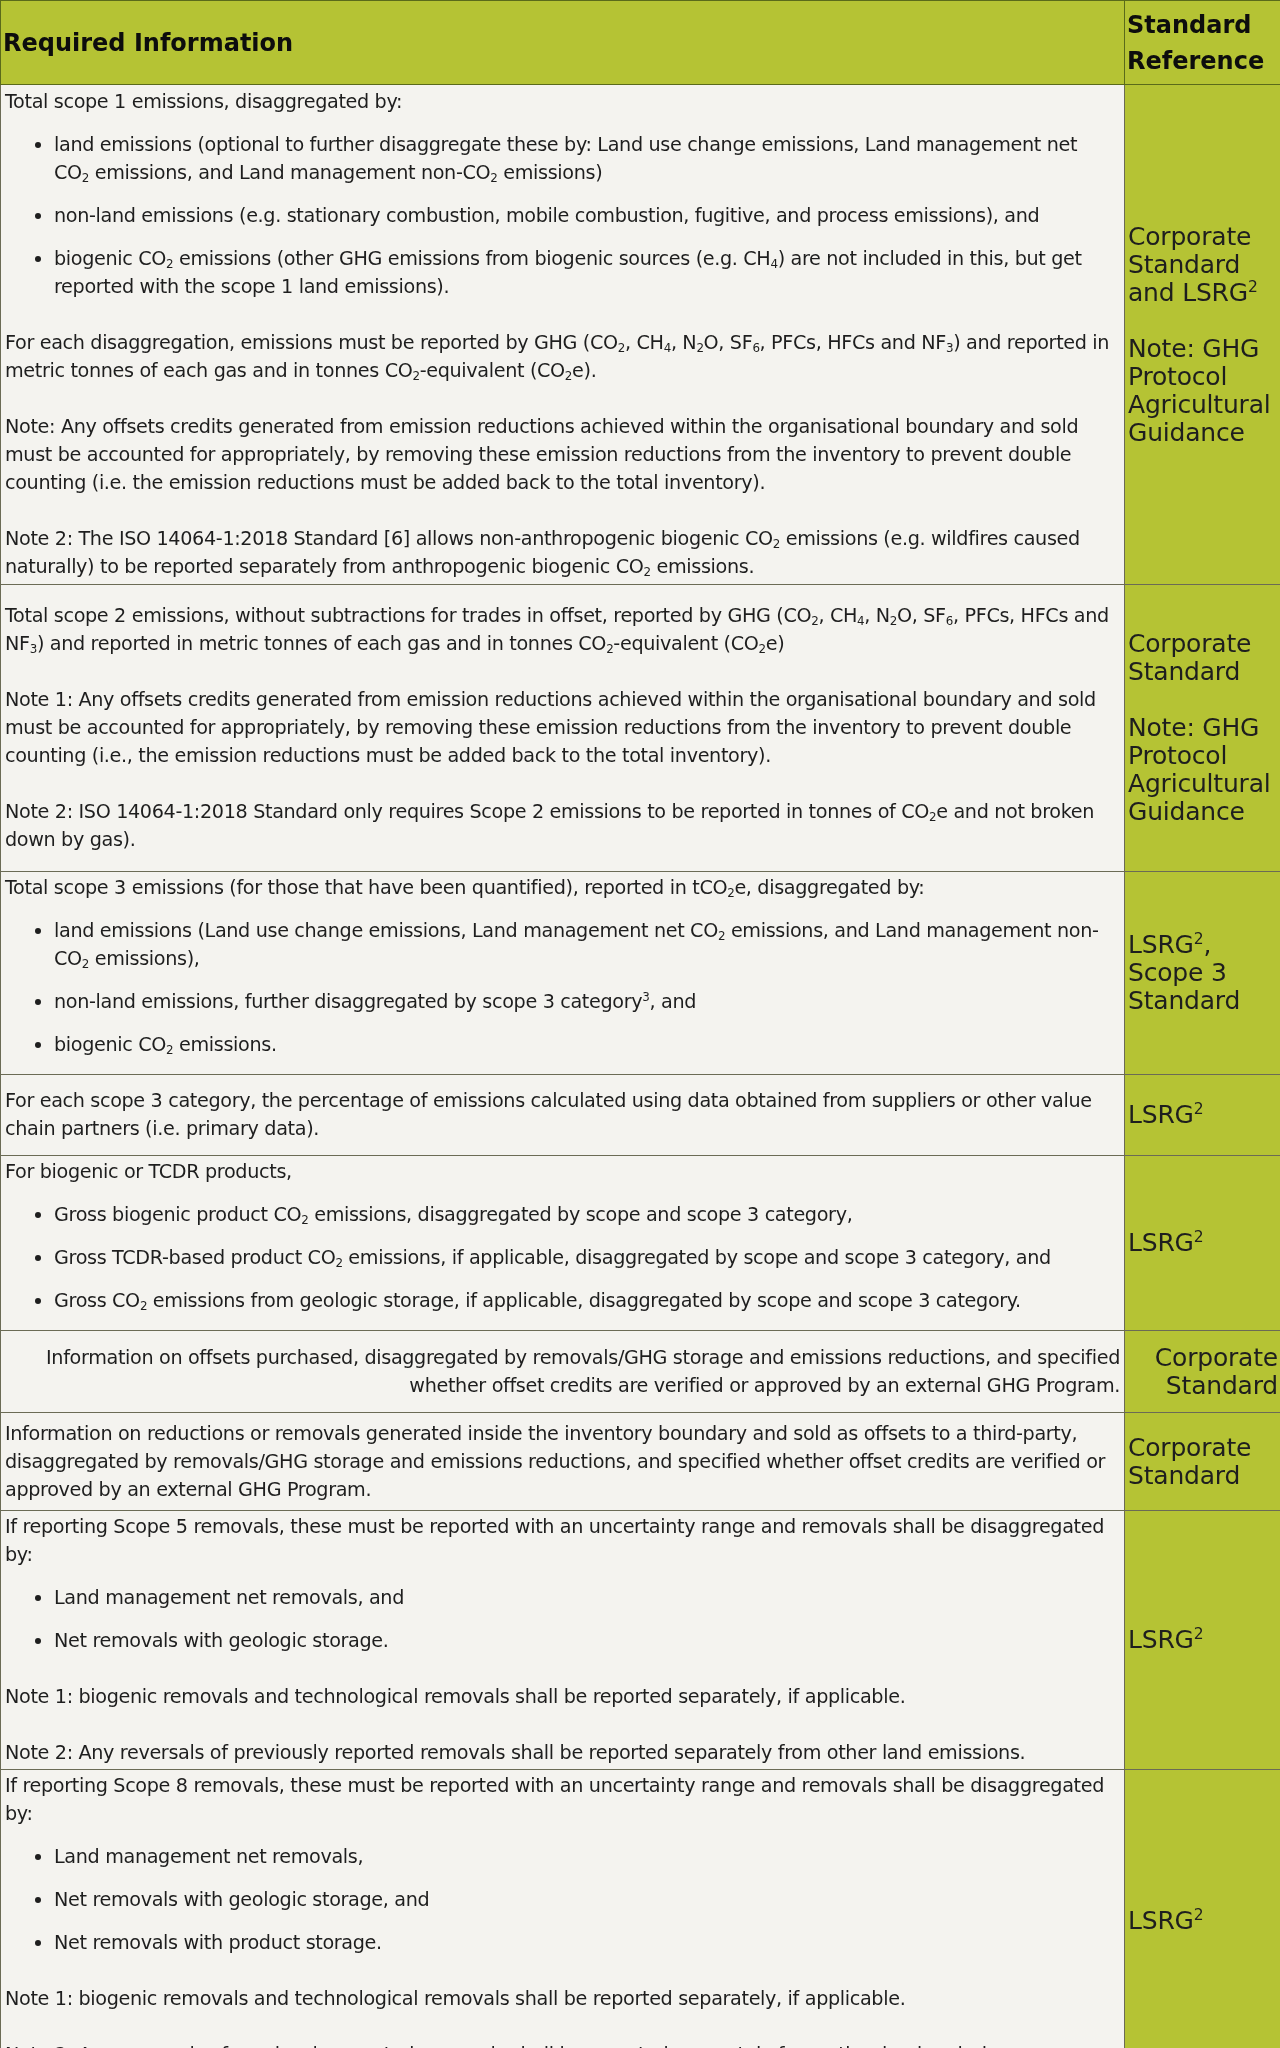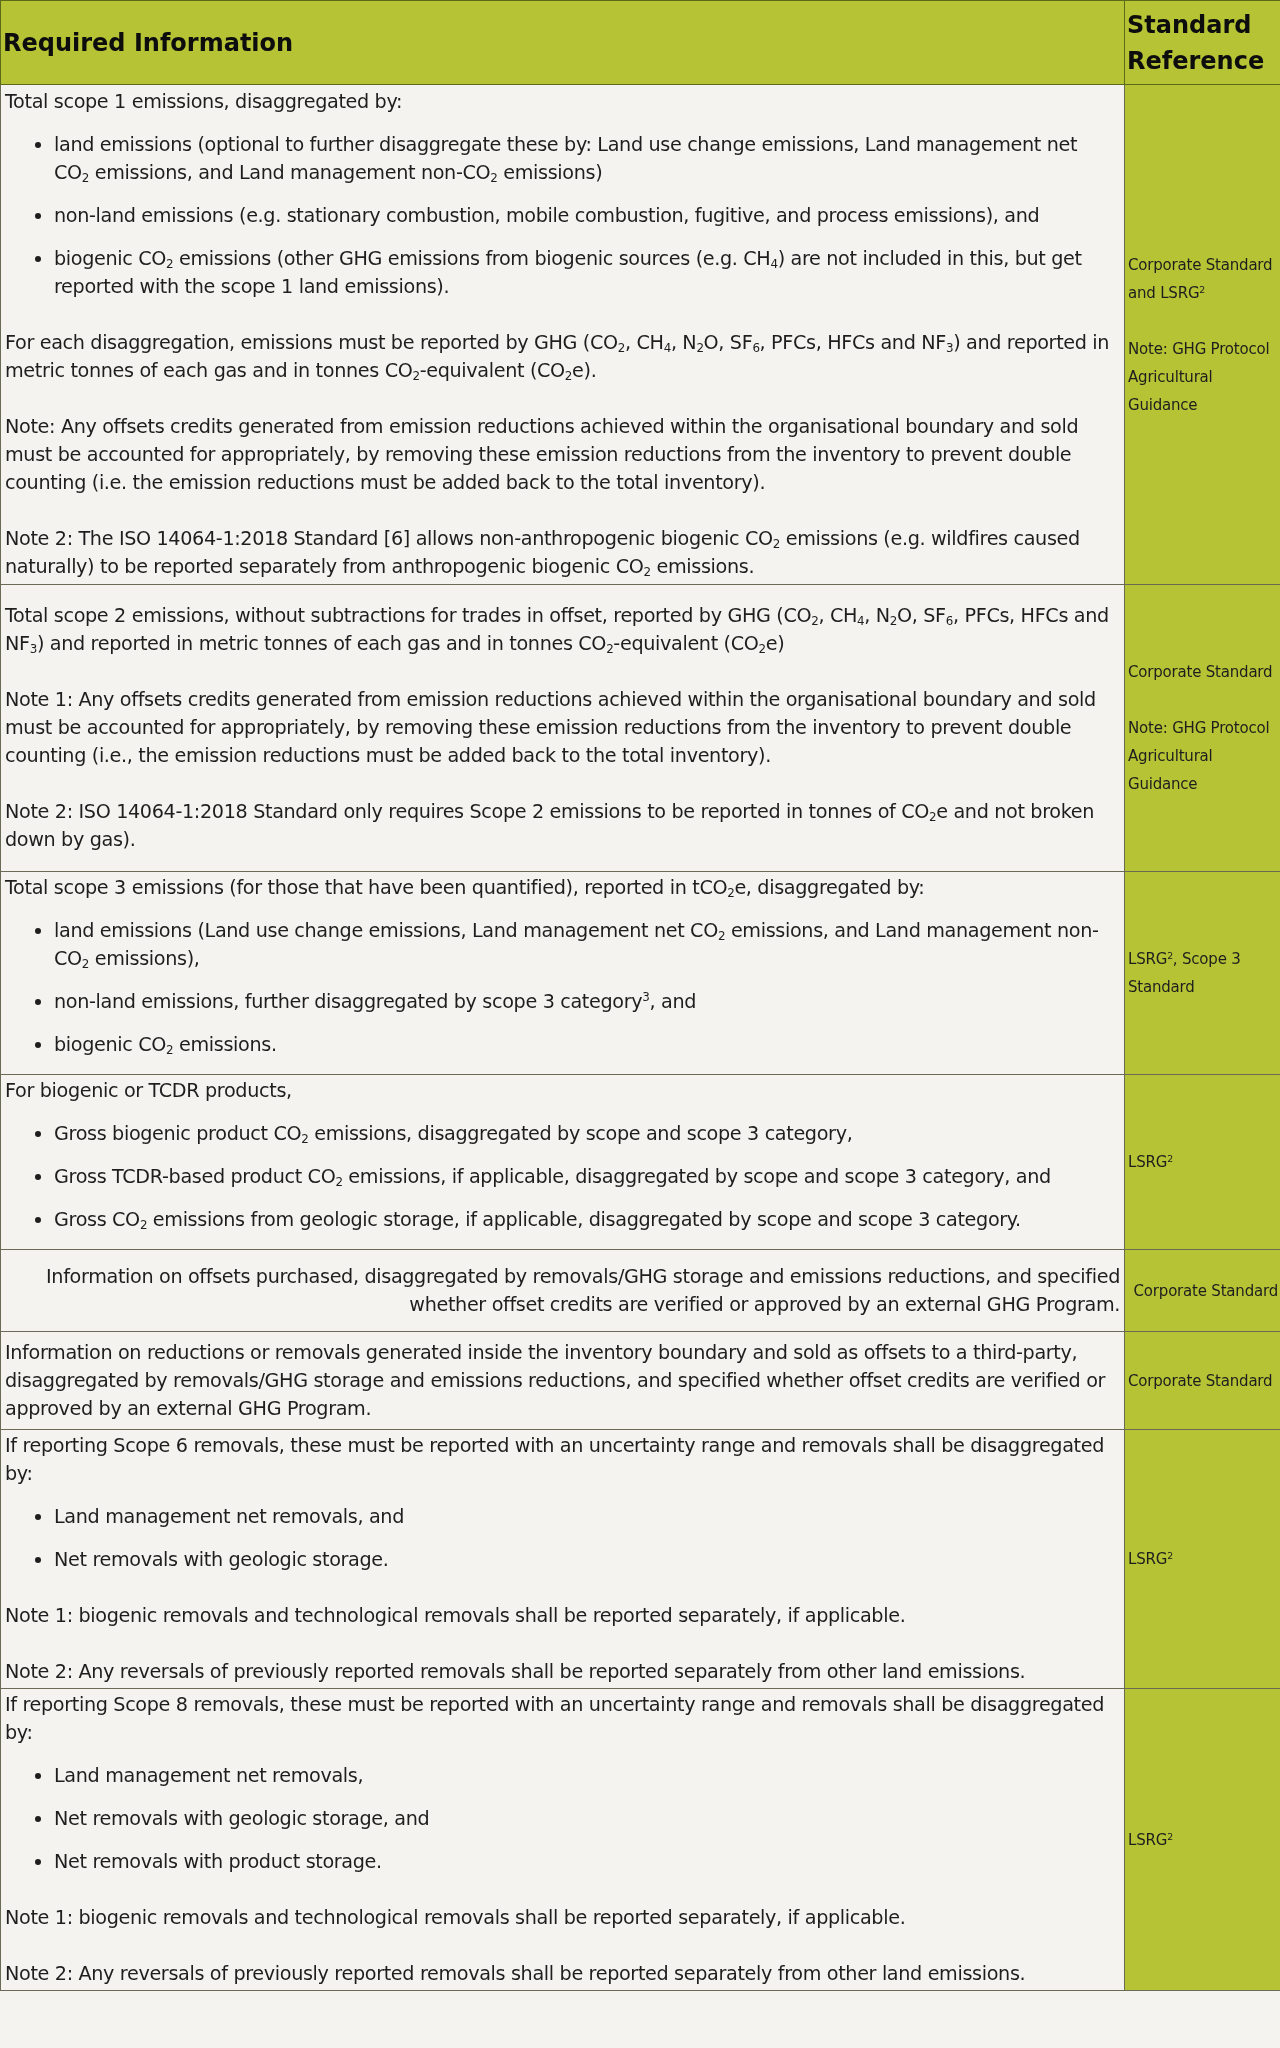--- a/index.html
+++ b/index.html
@@ -34,21 +34,21 @@
     border-color: #5a6a1a;
   }
   table.req td.info {
     background: #f4f3ef;
     font-size: 19.2px;
     line-height: 28px;
     letter-spacing: -0.35px;
   }
   table.req td.ref {
     background: #b5c334;
-    font-size: 15px;
+    font-size: 25px;
     line-height: 28px;
     padding-left: 3px;
     letter-spacing: -0.2px;
   }
   td.info p { margin: 2px; }
   td.info p + p, td.info ul + p { margin-top: 28px; }
   td.info ul {
     margin: 0;
     padding-left: 36px;
     list-style: disc;
@@ -119,20 +119,28 @@
           <ul>
             <li>land emissions (Land use change emissions, Land management net CO<sub>2</sub> emissions, and Land management non-CO<sub>2</sub> emissions),</li>
             <li>non-land emissions, further disaggregated by scope 3 category<sup>3</sup>, and</li>
             <li>biogenic CO<sub>2</sub> emissions.</li>
           </ul>
         </td>
         <td class="ref">
           <p>LSRG<sup>2</sup>, Scope 3 Standard</p>
         </td>
       </tr>
+      <tr class="r4">
+        <td class="info">
+          <p>For each scope 3 category, the percentage of emissions calculated using data obtained from suppliers or other value chain partners (i.e. primary data).</p>
+        </td>
+        <td class="ref">
+          <p>LSRG<sup>2</sup></p>
+        </td>
+      </tr>
       <tr class="r5">
         <td class="info">
           <p>For biogenic or TCDR products,</p>
           <ul>
             <li>Gross biogenic product CO<sub>2</sub> emissions, disaggregated by scope and scope 3 category,</li>
             <li>Gross TCDR-based product CO<sub>2</sub> emissions, if applicable, disaggregated by scope and scope 3 category, and</li>
             <li>Gross CO<sub>2</sub> emissions from geologic storage, if applicable, disaggregated by scope and scope 3 category.</li>
           </ul>
         </td>
         <td class="ref">
@@ -150,21 +158,21 @@
       <tr class="r7">
         <td class="info">
           <p>Information on reductions or removals generated inside the inventory boundary and sold as offsets to a third-party, disaggregated by removals/GHG storage and emissions reductions, and specified whether offset credits are verified or approved by an external GHG Program.</p>
         </td>
         <td class="ref">
           <p>Corporate Standard</p>
         </td>
       </tr>
       <tr class="r9">
         <td class="info">
-          <p>If reporting Scope 6 removals, these must be reported with an uncertainty range and removals shall be disaggregated by:</p>
+          <p>If reporting Scope 5 removals, these must be reported with an uncertainty range and removals shall be disaggregated by:</p>
           <ul>
             <li>Land management net removals, and</li>
             <li>Net removals with geologic storage.</li>
           </ul>
           <p>Note 1: biogenic removals and technological removals shall be reported separately, if applicable.</p>
           <p>Note 2: Any reversals of previously reported removals shall be reported separately from other land emissions.</p>
         </td>
         <td class="ref">
           <p>LSRG<sup>2</sup></p>
         </td>

